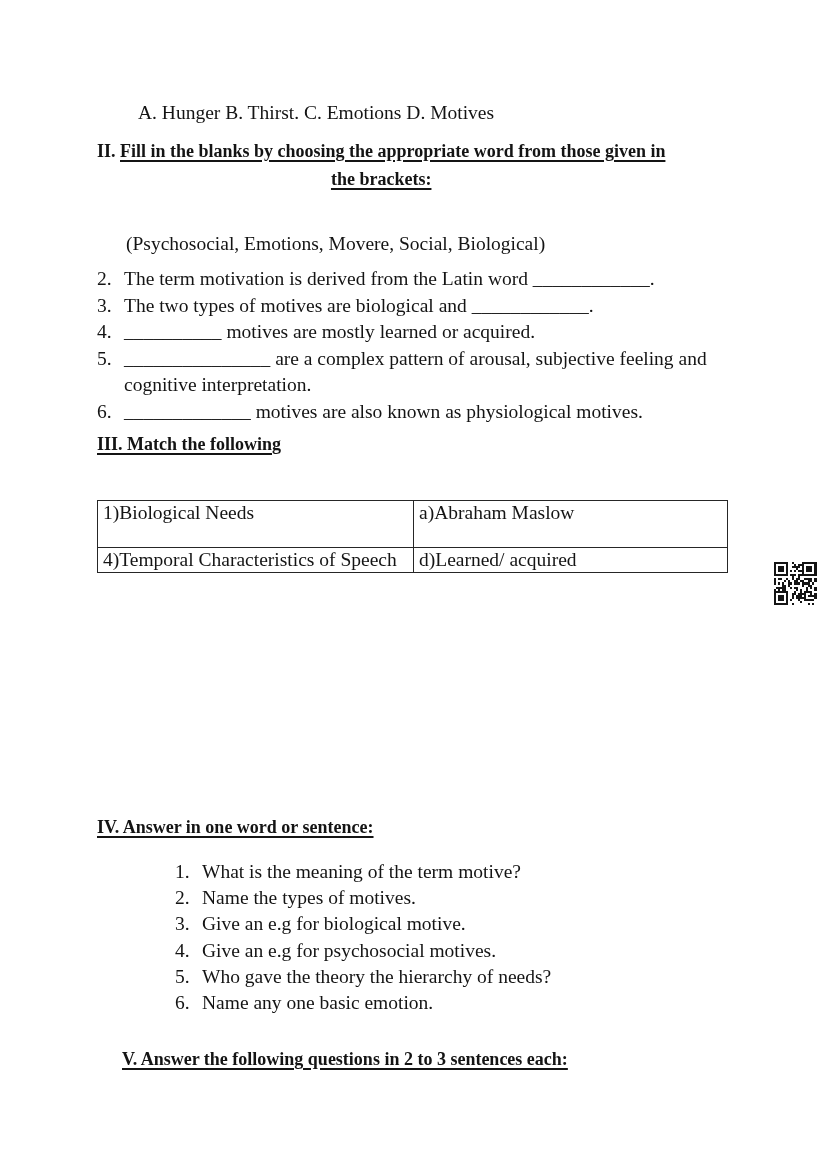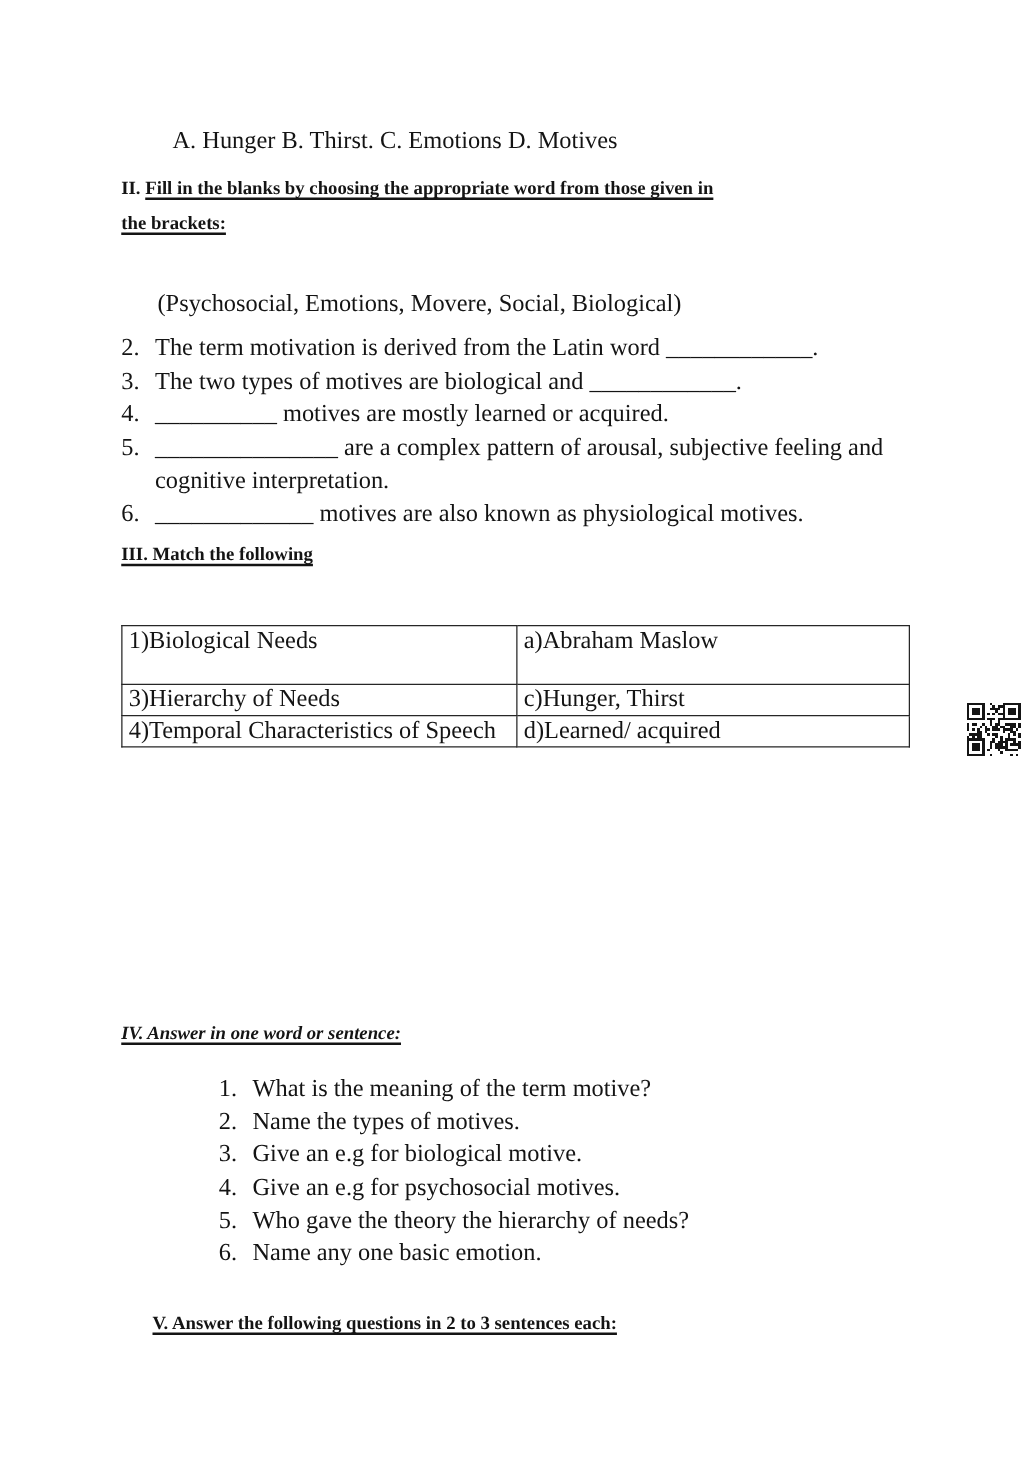--- a/index.html
+++ b/index.html
@@ -4,21 +4,21 @@
 <style>
   * { margin:0; padding:0; box-sizing:border-box; }
   html,body { background:#ffffff; }
   body {
     width:827px; height:1169px; position:relative; overflow:hidden;
     font-family:"Liberation Serif","DejaVu Serif",serif;
     color:#141414;
   }
   .abs { position:absolute; }
   .body-text { font-size:19.5px; line-height:26.6px; }
-  .heading { font-size:15px; font-weight:bold; line-height:27.5px; }
+  .heading { font-size:18px; font-weight:bold; line-height:27.5px;text-align:center; }
   .u {
     text-decoration:underline;
     text-decoration-thickness:2px;
     text-underline-offset:3px;
   }
   
   .list .li { display:flex; align-items:flex-start; }
   .list .num { flex:0 0 27px; }
   .list .txt { flex:1 1 auto; }
   
@@ -75,24 +75,20 @@
 
 <table class="abs match" style="left:97px; top:500px;">
   <colgroup>
       <col style="width:316px">
       <col style="width:314px">
     </colgroup>
   <tbody>
     <tr style="height:47px">
       <td>1)Biological Needs</td>
       <td>a)Abraham Maslow</td>
-    </tr>
-    <tr style="height:25px">
-      <td>3)Hierarchy of Needs</td>
-      <td>c)Hunger, Thirst</td>
     </tr>
     <tr style="height:25px">
       <td>4)Temporal Characteristics of Speech</td>
       <td>d)Learned/ acquired</td>
     </tr>
   </tbody>
 </table>
 
 <svg id="qr" class="abs" style="left:772px; top:562px;" width="46" height="43" viewBox="0 0 21 21" shape-rendering="crispEdges">
     <rect x="0" y="0" width="1" height="1"></rect>
@@ -310,21 +306,21 @@
     <rect x="2" y="20" width="1" height="1"></rect>
     <rect x="3" y="20" width="1" height="1"></rect>
     <rect x="4" y="20" width="1" height="1"></rect>
     <rect x="5" y="20" width="1" height="1"></rect>
     <rect x="6" y="20" width="1" height="1"></rect>
     <rect x="9" y="20" width="1" height="1"></rect>
     <rect x="17" y="20" width="1" height="1"></rect>
     <rect x="19" y="20" width="1" height="1"></rect>
   </svg>
 
-<div class="abs heading u" style="left:97px; top:814px;font-style:italic;">IV. Answer in one word or sentence:</div>
+<div class="abs heading u" style="left:97px; top:814px;">IV. Answer in one word or sentence:</div>
 
 <div class="abs list" style="left:175px; top:859px; width:470px; font-size:19.5px; line-height:26.2px;">
   <div class="li">
     <span class="num">1.</span>
     <span class="txt">What is the meaning of the term motive?</span>
   </div>
   <div class="li">
     <span class="num">2.</span>
     <span class="txt">Name  the types of motives.</span>
   </div>

